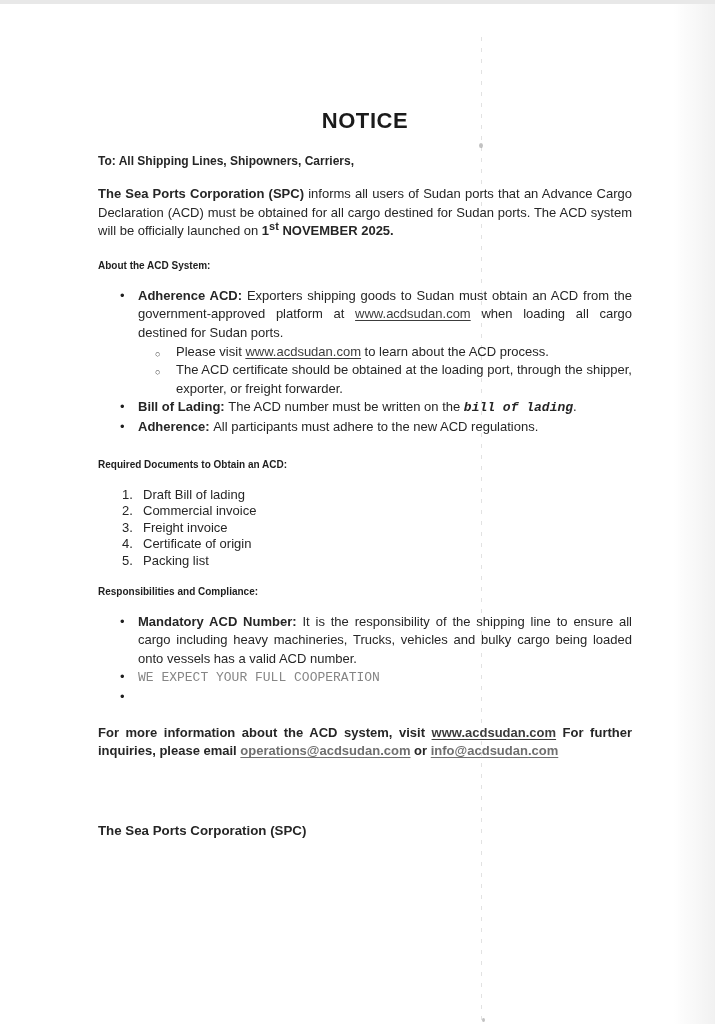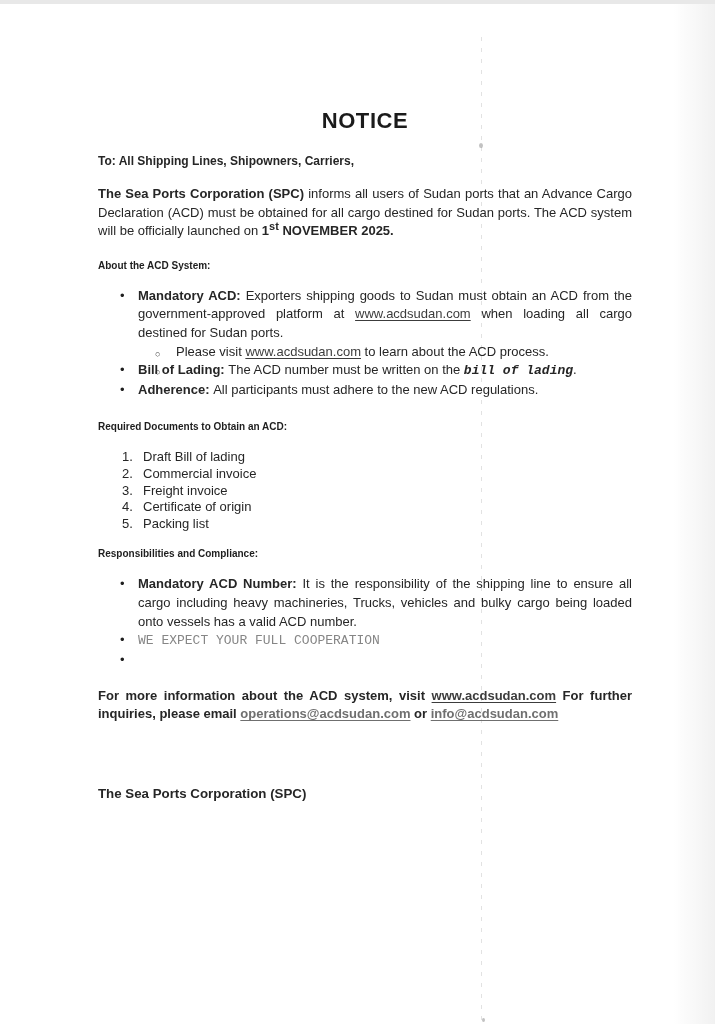--- a/index.html
+++ b/index.html
@@ -81,28 +81,29 @@
 
     <p class="to-line">To: All Shipping Lines, Shipowners, Carriers,</p>
 
     <p class="intro body-text"><span class="b">The Sea Ports Corporation (SPC)</span><span> informs all users of Sudan ports that an Advance Cargo Declaration (ACD) must be obtained for all cargo destined for Sudan ports. The ACD system will be officially launched on </span><span class="b">1</span><span class="b sup">st</span><span class="b"> NOVEMBER 2025.</span></p>
 
     <h2 class="h-about">About the ACD System:</h2>
 
     <ul class="bullets body-text">
       <li>
         <span class="marker">•</span>
-        <span><span class="b">Mandatory ACD: </span><span>Exporters shipping goods to Sudan must obtain an ACD from the government-approved platform at </span><span class="u link">www.acdsudan.com</span><span> when loading all cargo destined for Sudan ports.</span></span>
+        <span><span class="b">Adherence ACD: </span><span>Exporters shipping goods to Sudan must obtain an ACD from the government-approved platform at </span><span class="u link">www.acdsudan.com</span><span> when loading all cargo destined for Sudan ports.</span></span>
         <ul class="subs">
           <li>
             <span class="marker">○</span>
             <span><span>Please visit </span><span class="u link">www.acdsudan.com</span><span> to learn about the ACD process.</span></span>
           </li>
           <li>
             <span class="marker">○</span>
+            <span><span>The ACD certificate should be obtained at the loading port, through the shipper, exporter, or freight forwarder.</span></span>
           </li>
         </ul>
       </li>
       <li>
         <span class="marker">•</span>
         <span><span class="b">Bill of Lading: </span><span>The ACD number must be written on the </span><span class="b i">bill of lading</span><span>.</span></span>
       </li>
       <li>
         <span class="marker">•</span>
         <span><span class="b">Adherence: </span><span>All participants must adhere to the new ACD regulations.</span></span>

